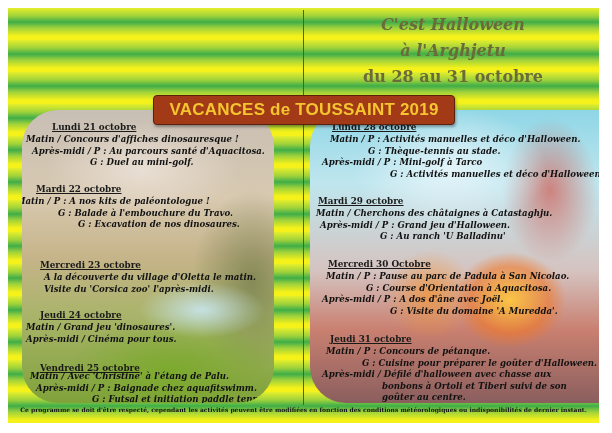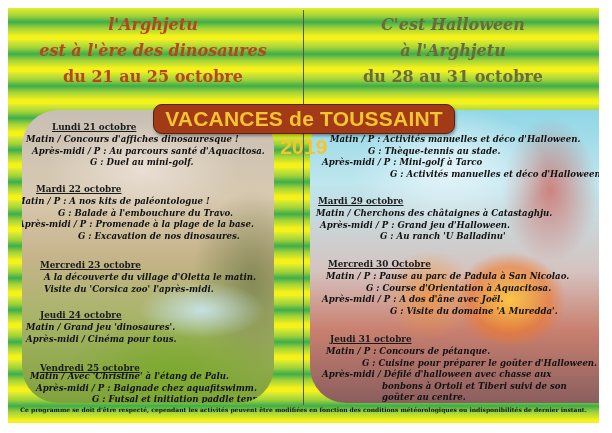--- a/index.html
+++ b/index.html
@@ -20,26 +20,26 @@
   .header-col {
     position: absolute; top: 4px; width: 290px; text-align: center;
     font-weight: bold; font-style: italic; line-height: 26px; font-size: 16px;
   }
   .header-col.left { left: 0; color: #b9451a; }
   .header-col.right { left: 300px; color: #6b6b3a; }
   .header-col .line { display: block; white-space: nowrap; }
   .header-col .upright { font-style: normal; }
 
   .banner {
-    position: absolute; left: 145px; top: 96px; width: 300px; height: 28px;
-    background: #a23a17; border: 1px solid #5a2010; border-radius: 9px;
+    position: absolute; left: 145px; top: 87px; width: 300px; height: 28px;
+    background: #a23a17; border: 1px solid #5a2010; border-radius: 4px;
     box-shadow: 1px 2px 3px rgba(0,0,0,0.35);
     color: #f5c530; text-align: center; font-weight: bold;
     font-family: "Liberation Sans", "DejaVu Sans", sans-serif;
-    font-size: 21px; line-height: 28px; letter-spacing: 0.2px; z-index: 3;
+    font-size: 17px; line-height: 28px; letter-spacing: 0.2px; z-index: 3;
   }
 
   .panel {
     position: absolute; top: 102px; height: 293px; border-radius: 36px;
     overflow: hidden; z-index: 2;
   }
   .panel.left {
     left: 14px; width: 252px;
     background:
       radial-gradient(ellipse 90px 40px at 180px 200px, rgba(200,230,240,0.9), rgba(200,230,240,0) 70%),
@@ -71,25 +71,20 @@
     white-space: nowrap; z-index: 3;
   }
 </style>
 </head>
 <body>
 
 <div class="flyer">
 
   <div class="divider"></div>
 
-  <div class="header-col left">
-    <span class="line">l'Arghjetu</span>
-    <span class="line">est  à l'ère des dinosaures</span>
-    <span class="line upright">du 21 au 25 octobre</span>
-  </div>
 
   <div class="header-col right">
     <span class="line">C'est Halloween</span>
     <span class="line">à l'Arghjetu</span>
     <span class="line upright">du 28 au 31 octobre</span>
   </div>
 
   <div class="banner">VACANCES de TOUSSAINT 2019</div>
 
   <div class="panel left">
@@ -103,21 +98,20 @@
         <span class="row" style="margin-left:-4px;padding-left:10px;">Après-midi  /  P : Au parcours santé d'Aquacitosa.</span>
         <span class="row" style="margin-left:64px;">G : Duel au mini-golf.</span>
       </div>
 
       <div class="day" style="left:14px; top:74px;">
         <span class="day-title">Mardi 22 octobre</span>
       </div>
       <div class="day" style="left:-6px; top:86px;">
         <span class="row">Matin  /  P : A nos kits de paléontologue !</span>
         <span class="row" style="margin-left:42px;">G : Balade à l'embouchure du Travo.</span>
-        <span class="row" style="margin-left:2px;">Après-midi /  P : Promenade à la plage de la base.</span>
         <span class="row" style="margin-left:62px;">G : Excavation de nos dinosaures.</span>
       </div>
 
       <div class="day" style="left:18px; top:150px;">
         <span class="day-title">Mercredi 23 octobre</span>
       </div>
       <div class="day" style="left:22px; top:162px;">
         <span class="row">A la découverte du village d'Oletta le matin.</span>
         <span class="row">Visite du 'Corsica zoo' l'après-midi.</span>
       </div>

